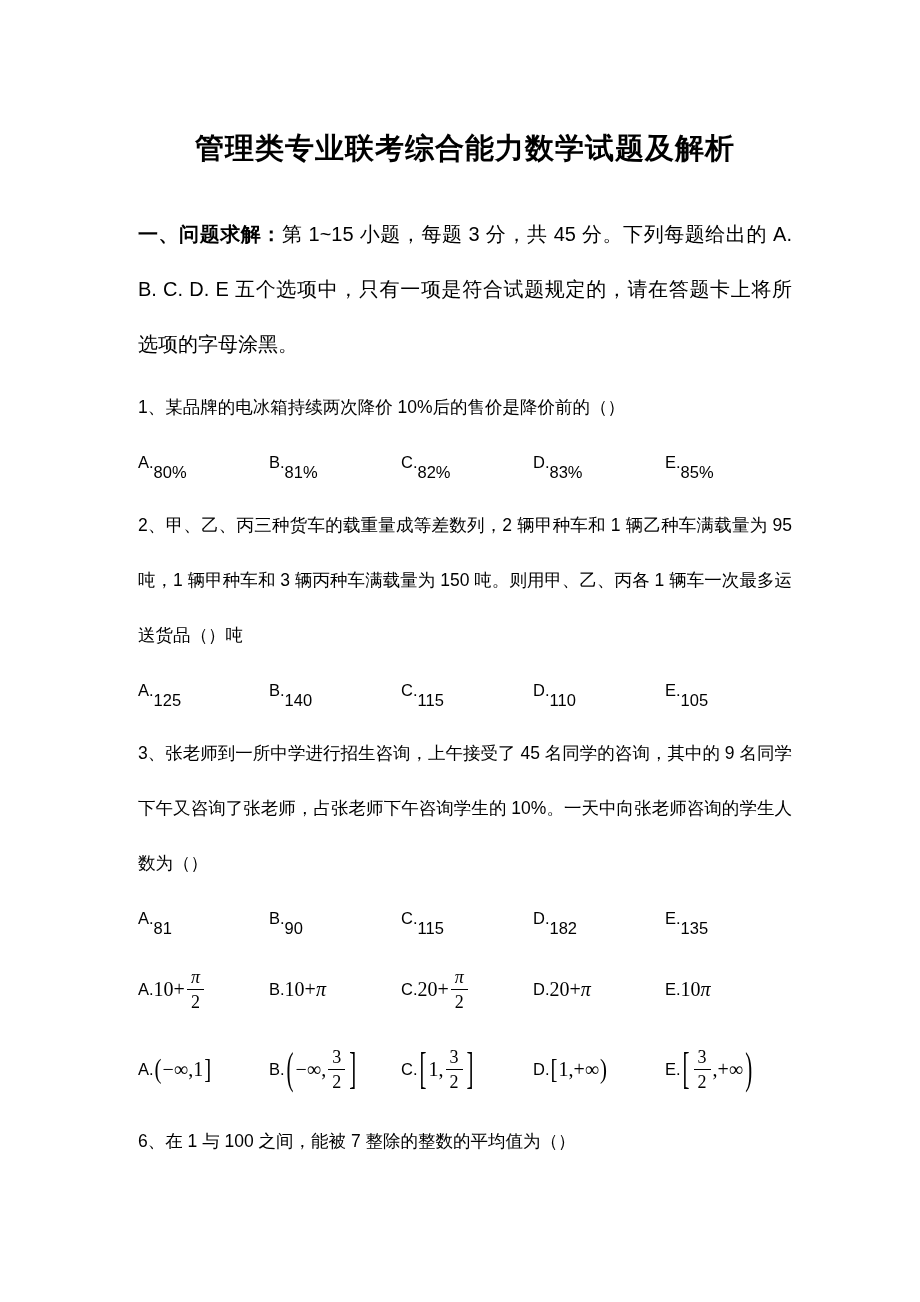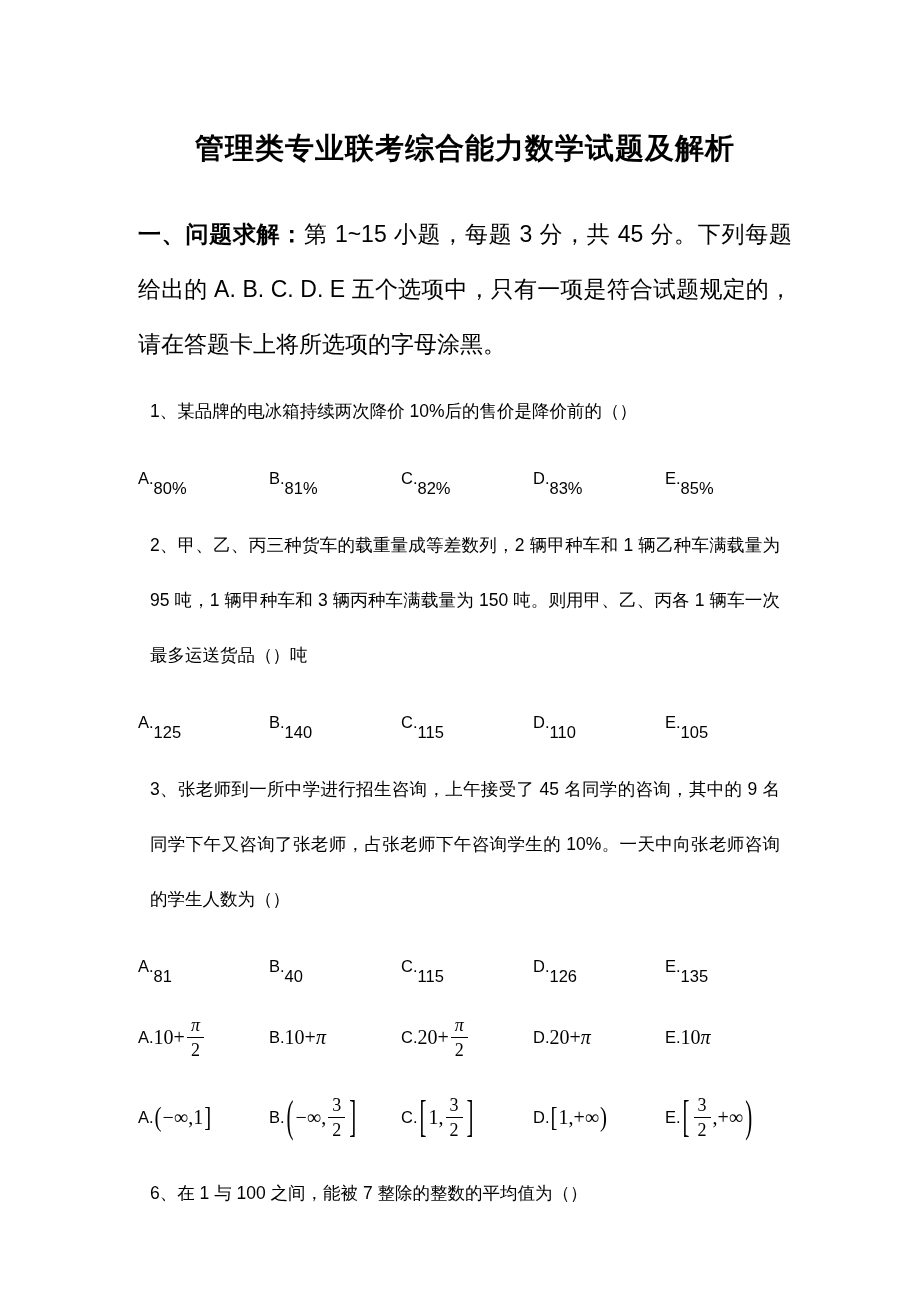--- a/index.html
+++ b/index.html
@@ -14,28 +14,28 @@
   h1.title{
     margin:128px 0 0 0;
     text-align:center;
     font-size:29px;
     font-weight:700;
     letter-spacing:1px;
     line-height:1.4;
   }
   p.intro{
     margin:38px 0 0 0;
-    font-size:23px;
+    font-size:20px;
     line-height:55px;
     text-align:justify;
   }
   .intro .lead{font-weight:700;}
   section.question{margin-top:8px;}
   p.stem{
-    margin:12px;
+    margin:0;
     font-size:17.5px;
     line-height:55px;
     text-align:justify;
   }
   .options{
     position:relative;
     height:55px;
     font-size:16.5px;
   }
   .options.tall{height:72px;}
@@ -134,29 +134,29 @@
         </section>
         <section class="question">
           <p class="stem"><span class="t">3、</span><span class="t">张老师到一所中学进行招生咨询，上午接受了 45 名同学的咨询，其中的 9 名同学下午又咨询了张老师，占张老师下午咨询学生的 10%。一天中向张老师咨询的学生人数为（）</span></p>
           <div class="options">
             <span class="option" style="left: 0px;">
               <span class="olabel">A.</span>
               <span class="p">81</span>
             </span>
             <span class="option" style="left: 131px;">
               <span class="olabel">B.</span>
-              <span class="p">40</span>
+              <span class="p">90</span>
             </span>
             <span class="option" style="left: 263px;">
               <span class="olabel">C.</span>
               <span class="p">115</span>
             </span>
             <span class="option" style="left: 395px;">
               <span class="olabel">D.</span>
-              <span class="p">126</span>
+              <span class="p">182</span>
             </span>
             <span class="option" style="left: 527px;">
               <span class="olabel">E.</span>
               <span class="p">135</span>
             </span>
           </div>
         </section>
         <section class="question">
           <div class="options tall">
             <span class="option" style="left: 0px;">

